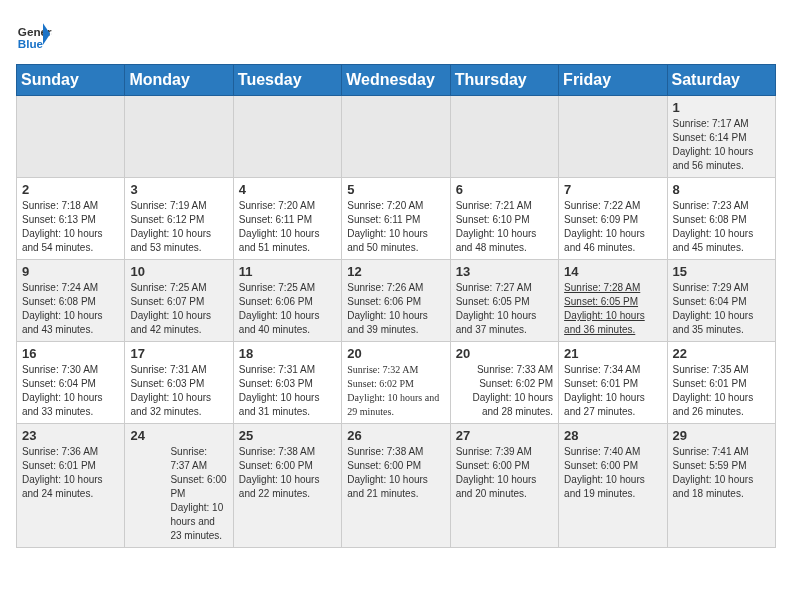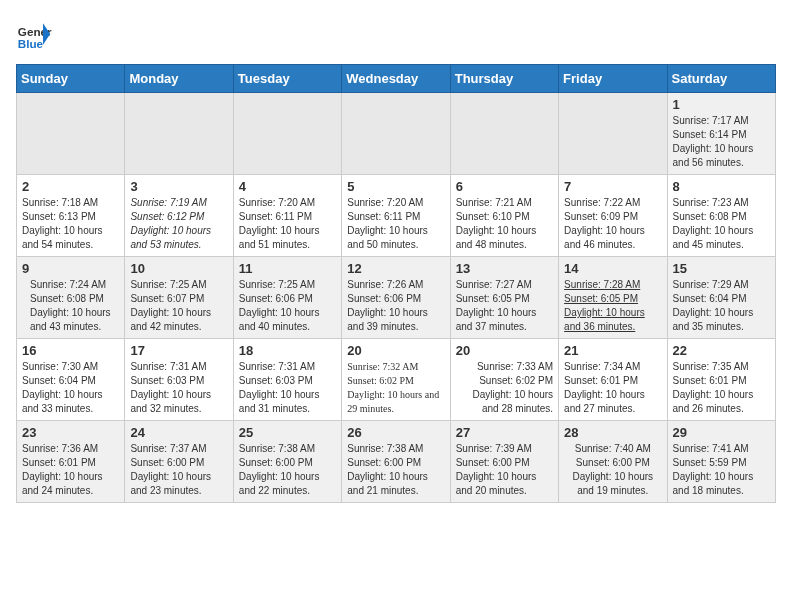--- a/index.html
+++ b/index.html
@@ -38,21 +38,21 @@
       color: #555;
     }
     .calendar {
       width: 100%;
       border-collapse: collapse;
       border: 1px solid #ccc;
     }
     .calendar th {
       background: #2a7abf;
       color: #fff;
-      font-size: 13px;
+      font-size: 16px;
       font-weight: bold;
       padding: 6px 4px;
       text-align: left;
       border: 1px solid #1e5f9a;
     }
     .calendar td {
       vertical-align: top;
       border: 1px solid #ccc;
       padding: 4px 5px;
       min-height: 80px;
@@ -129,21 +129,21 @@
       </tr>
       <tr>
         <td>
           <div class="day-num">2</div>
           <div class="day-info" style="white-space: pre-line;">Sunrise: 7:18 AM
 Sunset: 6:13 PM
 Daylight: 10 hours and 54 minutes.</div>
         </td>
         <td>
           <div class="day-num">3</div>
-          <div class="day-info" style="white-space: pre-line; font-style: italic;">Sunrise: 7:19 AM
+          <div class="day-info" style="white-space: pre-line;">Sunrise: 7:19 AM
 Sunset: 6:12 PM
 Daylight: 10 hours and 53 minutes.</div>
         </td>
         <td>
           <div class="day-num">4</div>
           <div class="day-info" style="white-space: pre-line;">Sunrise: 7:20 AM
 Sunset: 6:11 PM
 Daylight: 10 hours and 51 minutes.</div>
         </td>
         <td>
@@ -167,21 +167,21 @@
         <td>
           <div class="day-num">8</div>
           <div class="day-info" style="white-space: pre-line;">Sunrise: 7:23 AM
 Sunset: 6:08 PM
 Daylight: 10 hours and 45 minutes.</div>
         </td>
       </tr>
       <tr class="row-shaded">
         <td>
           <div class="day-num">9</div>
-          <div class="day-info" style="white-space: pre-line; margin-left: 8px;">Sunrise: 7:24 AM
+          <div class="day-info" style="white-space: pre-line;">Sunrise: 7:24 AM
 Sunset: 6:08 PM
 Daylight: 10 hours and 43 minutes.</div>
         </td>
         <td>
           <div class="day-num">10</div>
           <div class="day-info" style="white-space: pre-line;">Sunrise: 7:25 AM
 Sunset: 6:07 PM
 Daylight: 10 hours and 42 minutes.</div>
         </td>
         <td>
@@ -261,21 +261,21 @@
       </tr>
       <tr class="row-shaded">
         <td>
           <div class="day-num">23</div>
           <div class="day-info" style="white-space: pre-line;">Sunrise: 7:36 AM
 Sunset: 6:01 PM
 Daylight: 10 hours and 24 minutes.</div>
         </td>
         <td>
           <div class="day-num">24</div>
-          <div class="day-info" style="white-space: pre-line;">Sunrise: 7:37 AM
+          <div class="day-info" style="white-space: pre-line; margin-left: 40px;">Sunrise: 7:37 AM
 Sunset: 6:00 PM
 Daylight: 10 hours and 23 minutes.</div>
         </td>
         <td>
           <div class="day-num">25</div>
           <div class="day-info" style="white-space: pre-line;">Sunrise: 7:38 AM
 Sunset: 6:00 PM
 Daylight: 10 hours and 22 minutes.</div>
         </td>
         <td>
@@ -285,21 +285,21 @@
 Daylight: 10 hours and 21 minutes.</div>
         </td>
         <td>
           <div class="day-num">27</div>
           <div class="day-info" style="white-space: pre-line;">Sunrise: 7:39 AM
 Sunset: 6:00 PM
 Daylight: 10 hours and 20 minutes.</div>
         </td>
         <td>
           <div class="day-num">28</div>
-          <div class="day-info" style="white-space: pre-line; text-align: center;">Sunrise: 7:40 AM
+          <div class="day-info" style="white-space: pre-line;">Sunrise: 7:40 AM
 Sunset: 6:00 PM
 Daylight: 10 hours and 19 minutes.</div>
         </td>
         <td>
           <div class="day-num">29</div>
           <div class="day-info" style="white-space: pre-line;">Sunrise: 7:41 AM
 Sunset: 5:59 PM
 Daylight: 10 hours and 18 minutes.</div>
         </td>
       </tr>

